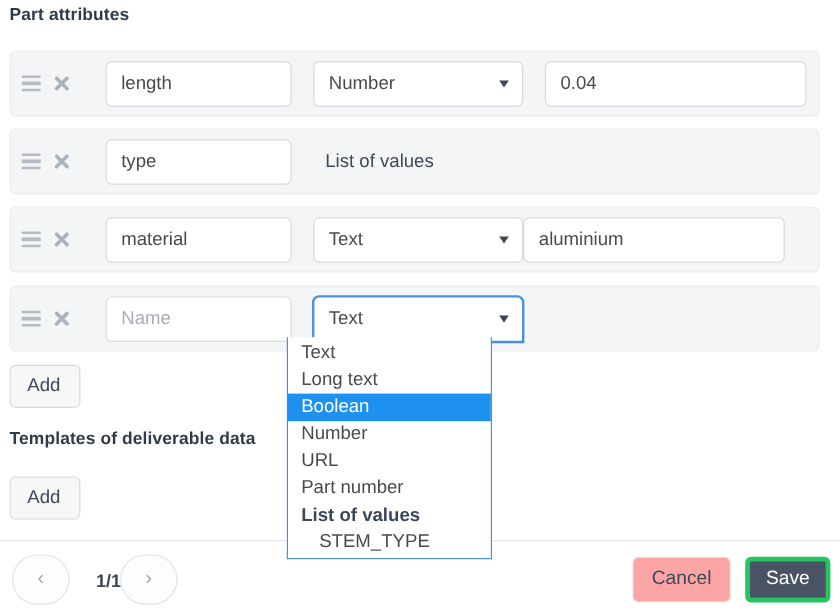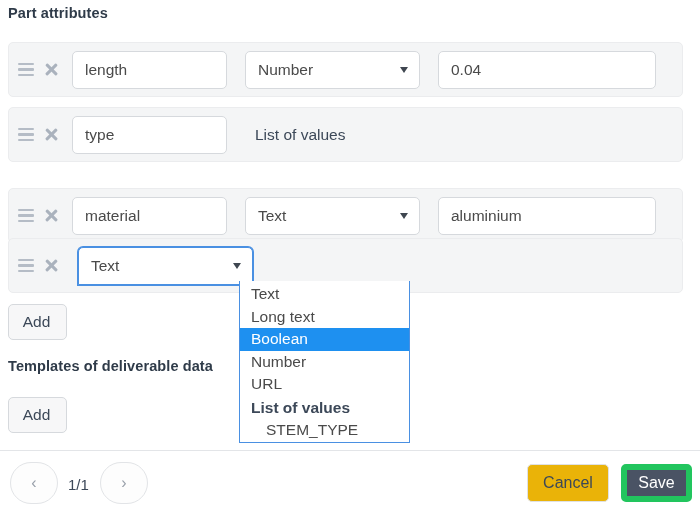--- a/index.html
+++ b/index.html
@@ -75,21 +75,21 @@
     border: 1px solid #d6d9dd;
     border-radius: 5px;
     font-size: 15.5px;
     font-family: "Liberation Sans", sans-serif;
     color: #4a4a4a;
     padding: 0 12px;
     outline: none;
   }
   .txt-input::placeholder { color: #a9adb3; }
 
-  .name-input { margin-left: 12px; width: 155px; }
+  .name-input { margin-left: 28px; width: 155px; }
   .value-input { width: 218px; }
 
   .sel {
     height: 38px;
     background: #fff;
     border: 1px solid #d6d9dd;
     border-radius: 5px;
     font-size: 15.5px;
     color: #4a4a4a;
     padding: 0 12px;
@@ -163,27 +163,27 @@
   .footer-btn {
     position: absolute;
     height: 38px;
     border-radius: 5px;
     font-size: 16px;
     display: flex; align-items: center; justify-content: center;
     cursor: pointer;
     font-family: "Liberation Sans", sans-serif;
   }
   .btn-cancel {
-    background: #eab308;
+    background: #fca5a5;
     border: 1px solid #dfe1e4;
     color: #3c4858;
   }
   .btn-save {
     background: #4a5364;
-    border: 6px solid #22c55e;
+    border: 4px solid #22c55e;
     color: #ffffff;
   }
 
   
   .dd-panel {
     position: absolute;
     background: #ffffff;
     border: 1px solid #4a90e2;
     border-top: none;
     z-index: 50;
@@ -239,70 +239,72 @@
     <div class="handle-icon">
       <i></i>
         <i></i>
         <i></i>
     </div>
     <div class="close-icon"></div>
     <input class="txt-input name-input" type="text" value="type" style="">
     <div class="static-label" style="margin-left:28px; width:165px;">List of values</div>
   </div>
 
-  <div class="attr-row" style="top:188px;">
+  <div class="attr-row" style="top:172px;">
     <div class="handle-icon">
       <i></i>
         <i></i>
         <i></i>
     </div>
     <div class="close-icon"></div>
     <input class="txt-input name-input" type="text" value="material" style="">
     <div class="sel type-sel" style="margin-left:18px;">
       <span>Text</span>
       <span class="caret"></span>
     </div>
-    <input class="txt-input value-input" type="text" style="margin-left: 18px;" value="aluminium">
+    <input class="txt-input value-input" type="text" style="" value="aluminium">
   </div>
 
   <div class="attr-row" style="top:238px;">
     <div class="handle-icon">
       <i></i>
         <i></i>
         <i></i>
     </div>
     <div class="close-icon"></div>
+    <input class="txt-input name-input" type="text" placeholder="Name" style="">
     <div class="sel type-sel focused" style="margin-left:18px;">
       <span>Text</span>
       <span class="caret"></span>
     </div>
   </div>
 
   <button class="btn btn-add" style="left:8px; top:304px;">Add</button>
 
   <div class="section-title" style="left:8px; top:358px;">Templates of deliverable data</div>
 
   <button class="btn btn-add" style="left:8px; top:397px;">Add</button>
 
   <div class="divider" style="top:450px;"></div>
 
   <div class="pager-btn" style="left:10px; top:462px;">
     <span>‹</span>
   </div>
-  <div class="pager-label" style="left:68px; top:476px;">1/1</div>
+  <div class="pager-label" style="left:80px; top:476px;font-weight:bold;">1/1</div>
   <div class="pager-btn" style="left:100px; top:462px;">
     <span>›</span>
   </div>
 
   <div class="footer-btn btn-cancel" style="left:527px; top:464px; width:82px;">Cancel</div>
   <div class="footer-btn btn-save" style="left:621px; top:464px; width:71px;">Save</div>
 
   <div class="dd-panel" id="dd-panel" style="left:239px; top:281px; width:171px;">
       <div class="dd-item">Text</div>
       <div class="dd-item">Long text</div>
       <div class="dd-item selected">Boolean</div>
       <div class="dd-item">Number</div>
       <div class="dd-item">URL</div>
+      <div class="dd-item">Part number</div>
       <div class="dd-group">List of values</div>
       <div class="dd-item indent">STEM_TYPE</div>
     </div>
 
 </div>
 
 </body></html>

